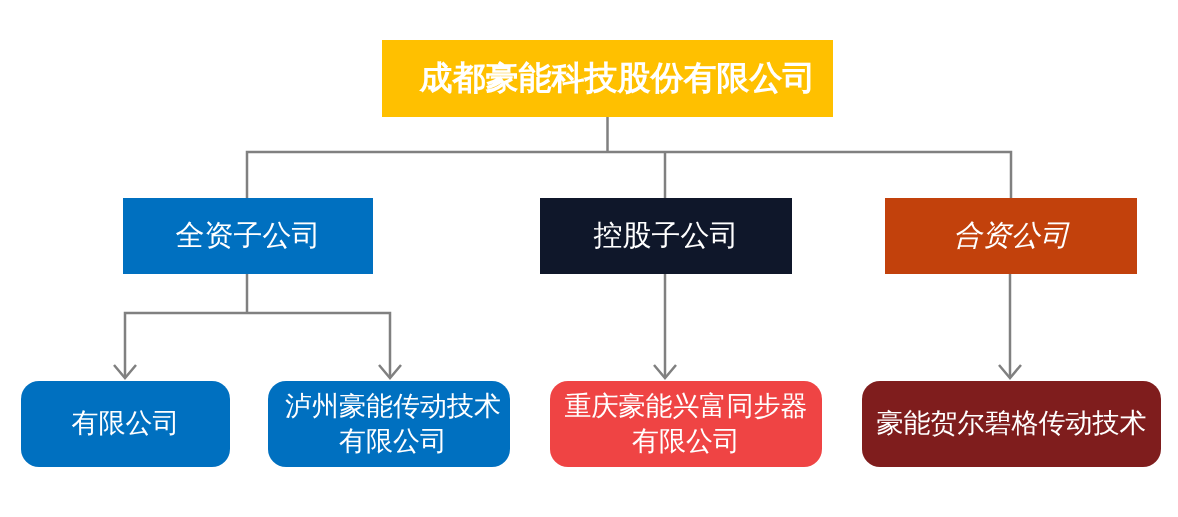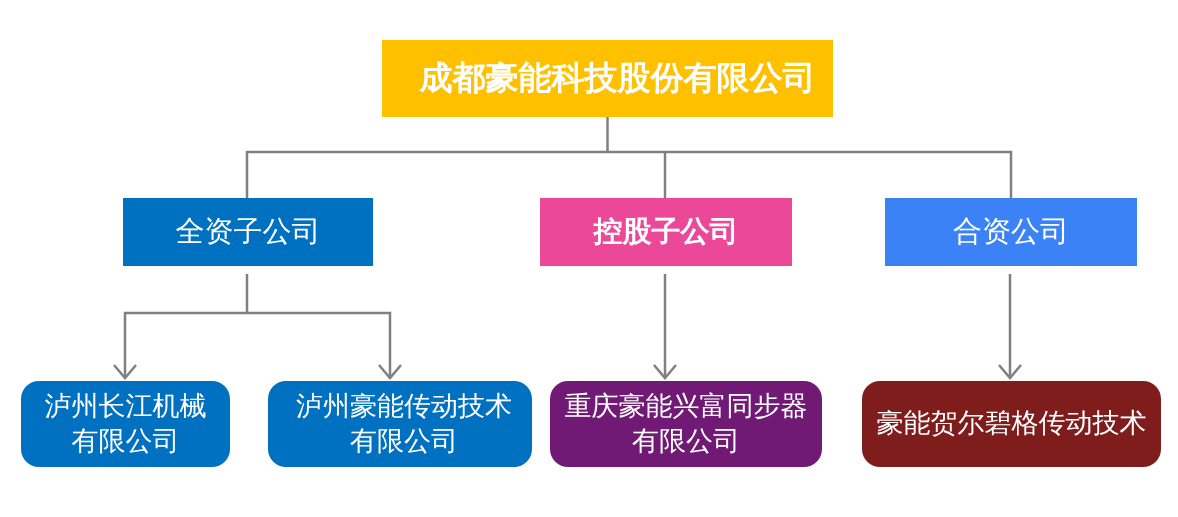--- a/index.html
+++ b/index.html
@@ -33,35 +33,35 @@
     box-sizing: border-box;
   }
   .node .label { display: block; }
   .node .label .ln { display: block; }
 
   .root-node {
     left: 382px; top: 40px; width: 451px; height: 77px;
     font-size: 33px; font-weight: bold;
   }
   .l2-node {
-    top: 198px; height: 68px;
+    top: 198px; height: 76px;
     font-size: 29px; font-weight: normal;
   }
   .l2-wholly { left: 123px; width: 250px; }
   .l2-holding { left: 540px; width: 252px; }
   .l2-joint  { left: 885px; width: 252px; }
 
   .l3-node {
     top: 381px; height: 86px;
     border-radius: 18px;
     font-size: 27px; font-weight: normal;
     line-height: 1.30;
   }
   .l3-c0 { left: 21px;  width: 209px; }
-  .l3-c1 { left: 268px; width: 264px; padding-left: 8px; }
+  .l3-c1 { left: 268px; width: 242px; padding-left: 8px; }
   .l3-c2 { left: 550px; width: 272px; }
   .l3-c3 { left: 862px; width: 299px; }
 </style>
 </head>
 <body>
 
 <div class="canvas">
 
   <svg class="connectors" viewBox="0 0 1178 517" xmlns="http://www.w3.org/2000/svg">
     <g stroke="#808080" stroke-width="2.5" fill="none">
@@ -84,40 +84,39 @@
     </g>
   </svg>
 
   <div class="node root-node" style="background: rgb(255, 192, 0); padding-left: 20px;">
     <span class="label">成都豪能科技股份有限公司</span>
   </div>
 
   <div class="node l2-node l2-wholly" style="background: rgb(0, 112, 192);">
     <span class="label">全资子公司</span>
   </div>
-  <div class="node l2-node l2-holding" style="background: #ec4899; font-weight: bold;">
+  <div class="node l2-node l2-holding" style="background: #0f172a;">
     <span class="label">控股子公司</span>
   </div>
-  <div class="node l2-node l2-joint" style="background: #3b82f6;">
+  <div class="node l2-node l2-joint" style="background: #c2410c; font-style: italic;">
     <span class="label">合资公司</span>
   </div>
 
   <div class="node l3-node l3-c0" style="background: rgb(0, 112, 192);">
     <span class="label">
-      <span class="ln">泸州长江机械</span>
       <span class="ln">有限公司</span>
     </span>
   </div>
   <div class="node l3-node l3-c1" style="background: rgb(0, 112, 192);">
     <span class="label">
       <span class="ln">泸州豪能传动技术</span>
       <span class="ln">有限公司</span>
     </span>
   </div>
-  <div class="node l3-node l3-c2" style="background: #701a75;">
+  <div class="node l3-node l3-c2" style="background: #ef4444;">
     <span class="label">
       <span class="ln">重庆豪能兴富同步器</span>
       <span class="ln">有限公司</span>
     </span>
   </div>
   <div class="node l3-node l3-c3" style="background: #7f1d1d;">
     <span class="label">
       <span class="ln">豪能贺尔碧格传动技术</span>
     </span>
   </div>

